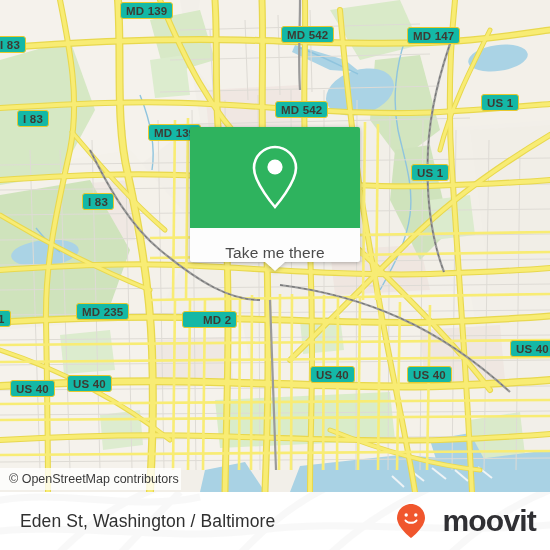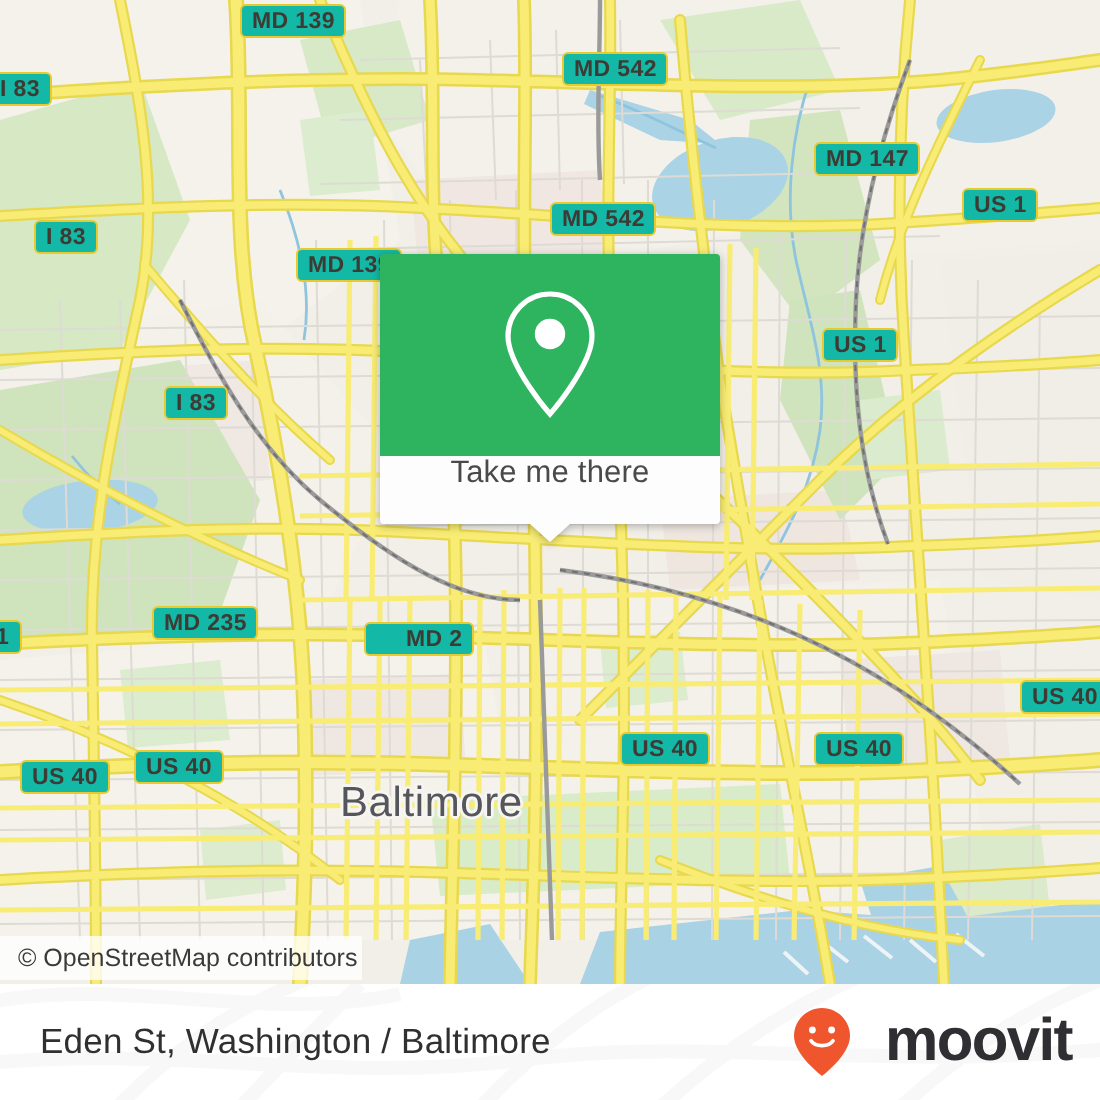--- a/index.html
+++ b/index.html
@@ -82,21 +82,21 @@
     border-radius: 2px 2px 0 0;
     display: flex;
     align-items: center;
     justify-content: center;
   }
   #callout-foot {
     background: #fdfdfd;
     height: 34px;
     border-radius: 0 0 2px 2px;
     display: flex;
-    align-items: flex-start;
+    align-items: flex-end;
     justify-content: center;
     position: relative;
   }
   #callout-foot-text {
     color: #4a4a4a;
     font-size: 15.5px;
     font-family: "Liberation Sans", sans-serif;
     letter-spacing: 0.1px;
   }
   #callout-tail {
@@ -373,25 +373,24 @@
           <path d="M270,300 C272,350 274,400 276,470"></path>
         </g>
         <g stroke="#707070" stroke-width="1" stroke-dasharray="3 3" fill="none">
           <path d="M90,150 C110,190 130,225 160,250 C200,283 230,300 260,300"></path>
           <path d="M280,285 C320,290 360,300 400,318 C440,336 475,360 510,392"></path>
           <path d="M455,30 C440,70 430,110 428,150 C426,195 430,235 444,272"></path>
         </g>
       </g>
     </svg>
 
-    <div class="city-label" style="left:170px; top:390px;">Baltimore</div>
 
     <div class="shield" style="left:120px; top:2px;">MD 139</div>
     <div class="shield" style="left:281px; top:26px;">MD 542</div>
-    <div class="shield" style="left:407px; top:27px;margin-top:44px;">MD 147</div>
+    <div class="shield" style="left:407px; top:27px;">MD 147</div>
     <div class="shield" style="left:-6px; top:36px;">I 83</div>
     <div class="shield" style="left:481px; top:94px;">US 1</div>
     <div class="shield" style="left:275px; top:101px;">MD 542</div>
     <div class="shield" style="left:148px; top:124px;">MD 139</div>
     <div class="shield" style="left:17px; top:110px;">I 83</div>
     <div class="shield" style="left:411px; top:164px;">US 1</div>
     <div class="shield" style="left:82px; top:193px;">I 83</div>
     <div class="shield" style="left:76px; top:303px;">MD 235</div>
     <div class="shield" style="left:182px; top:311px;padding-left:20px;">MD 2</div>
     <div class="shield" style="left:-8px; top:310px;">1</div>

